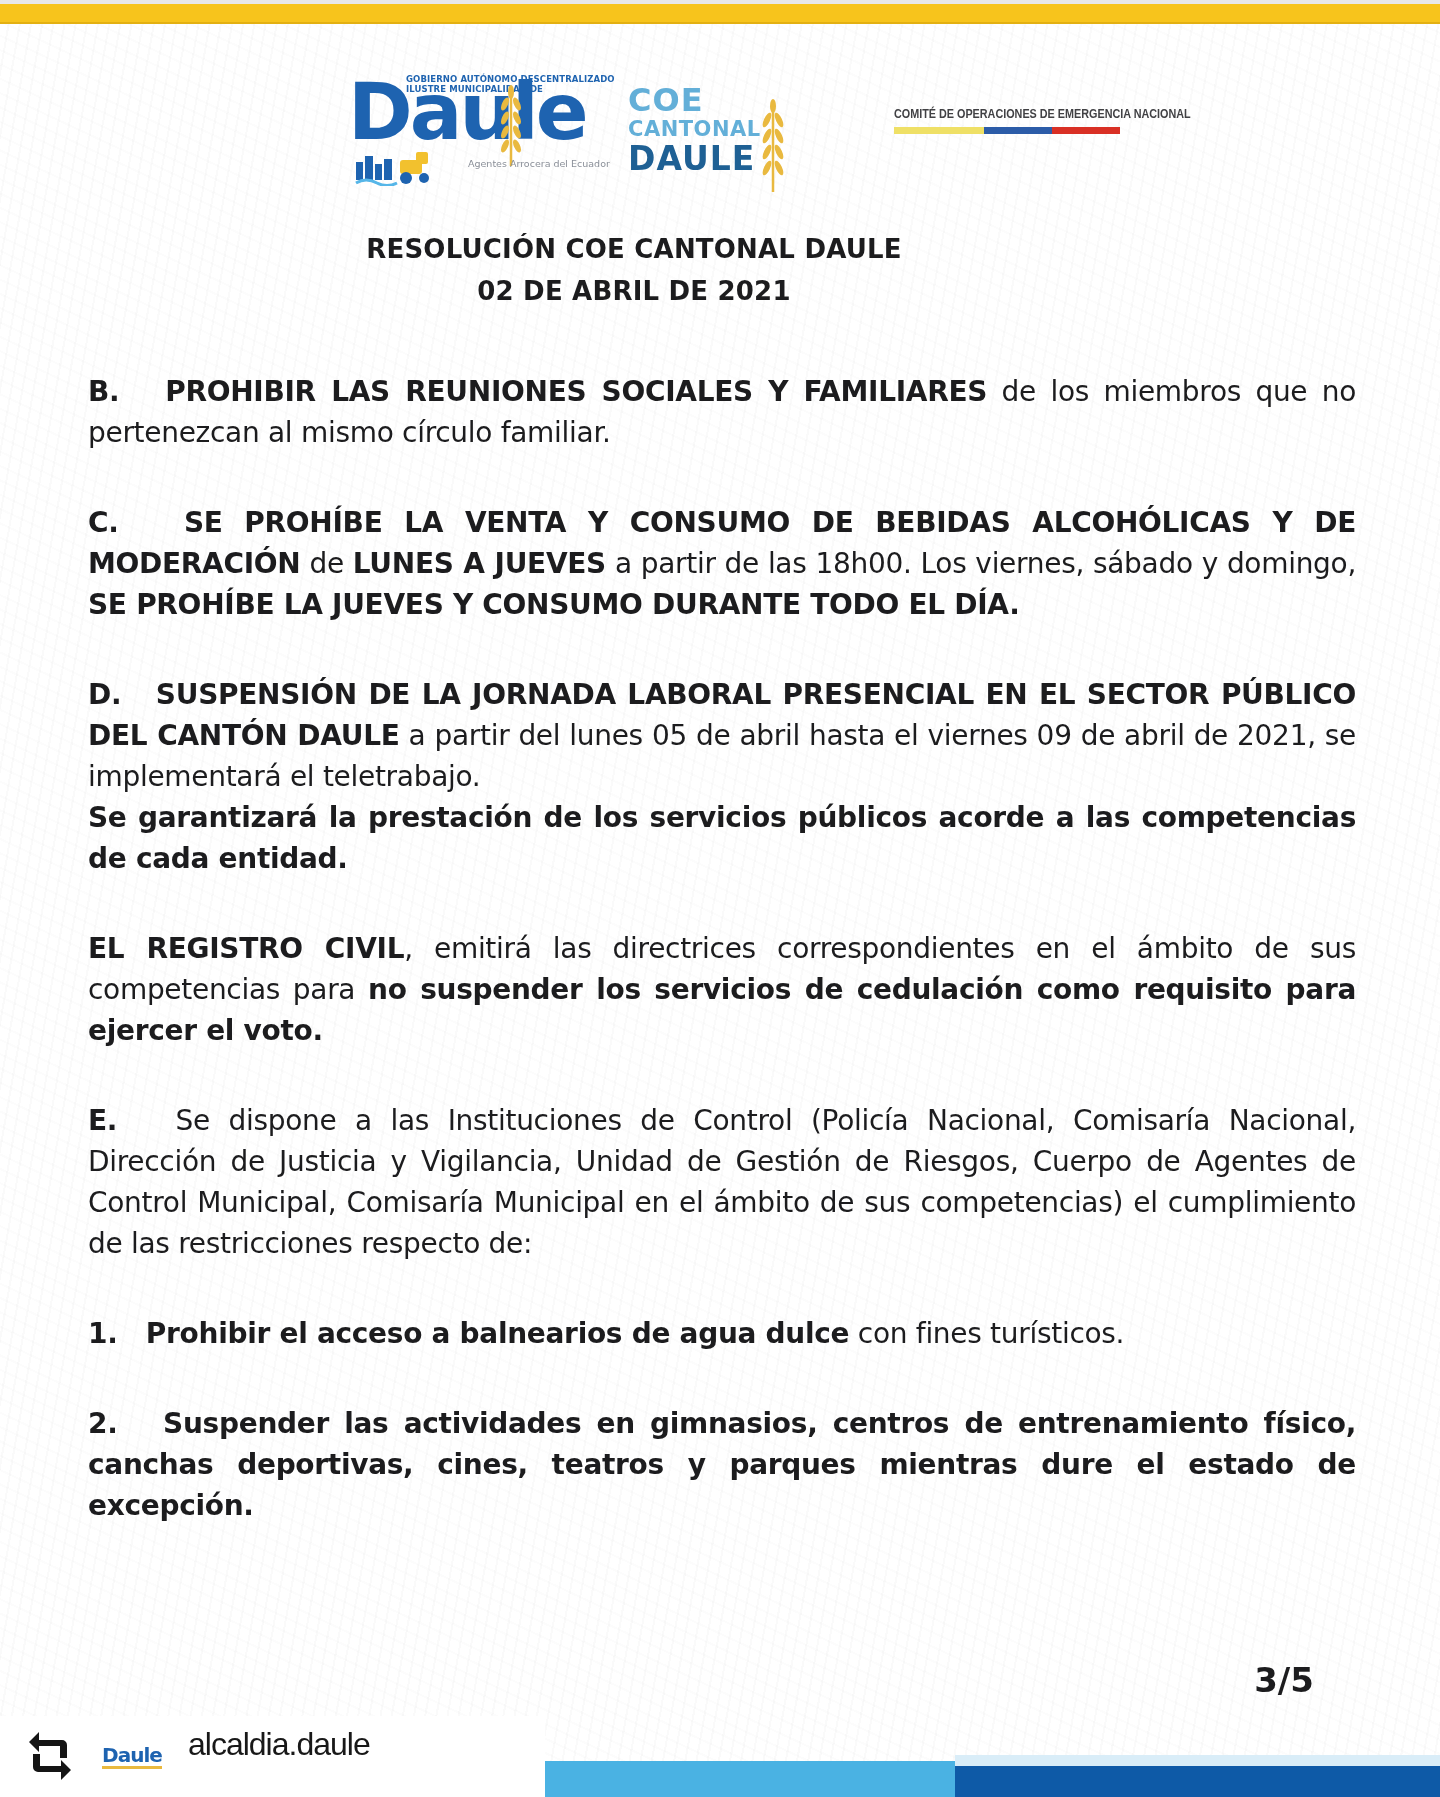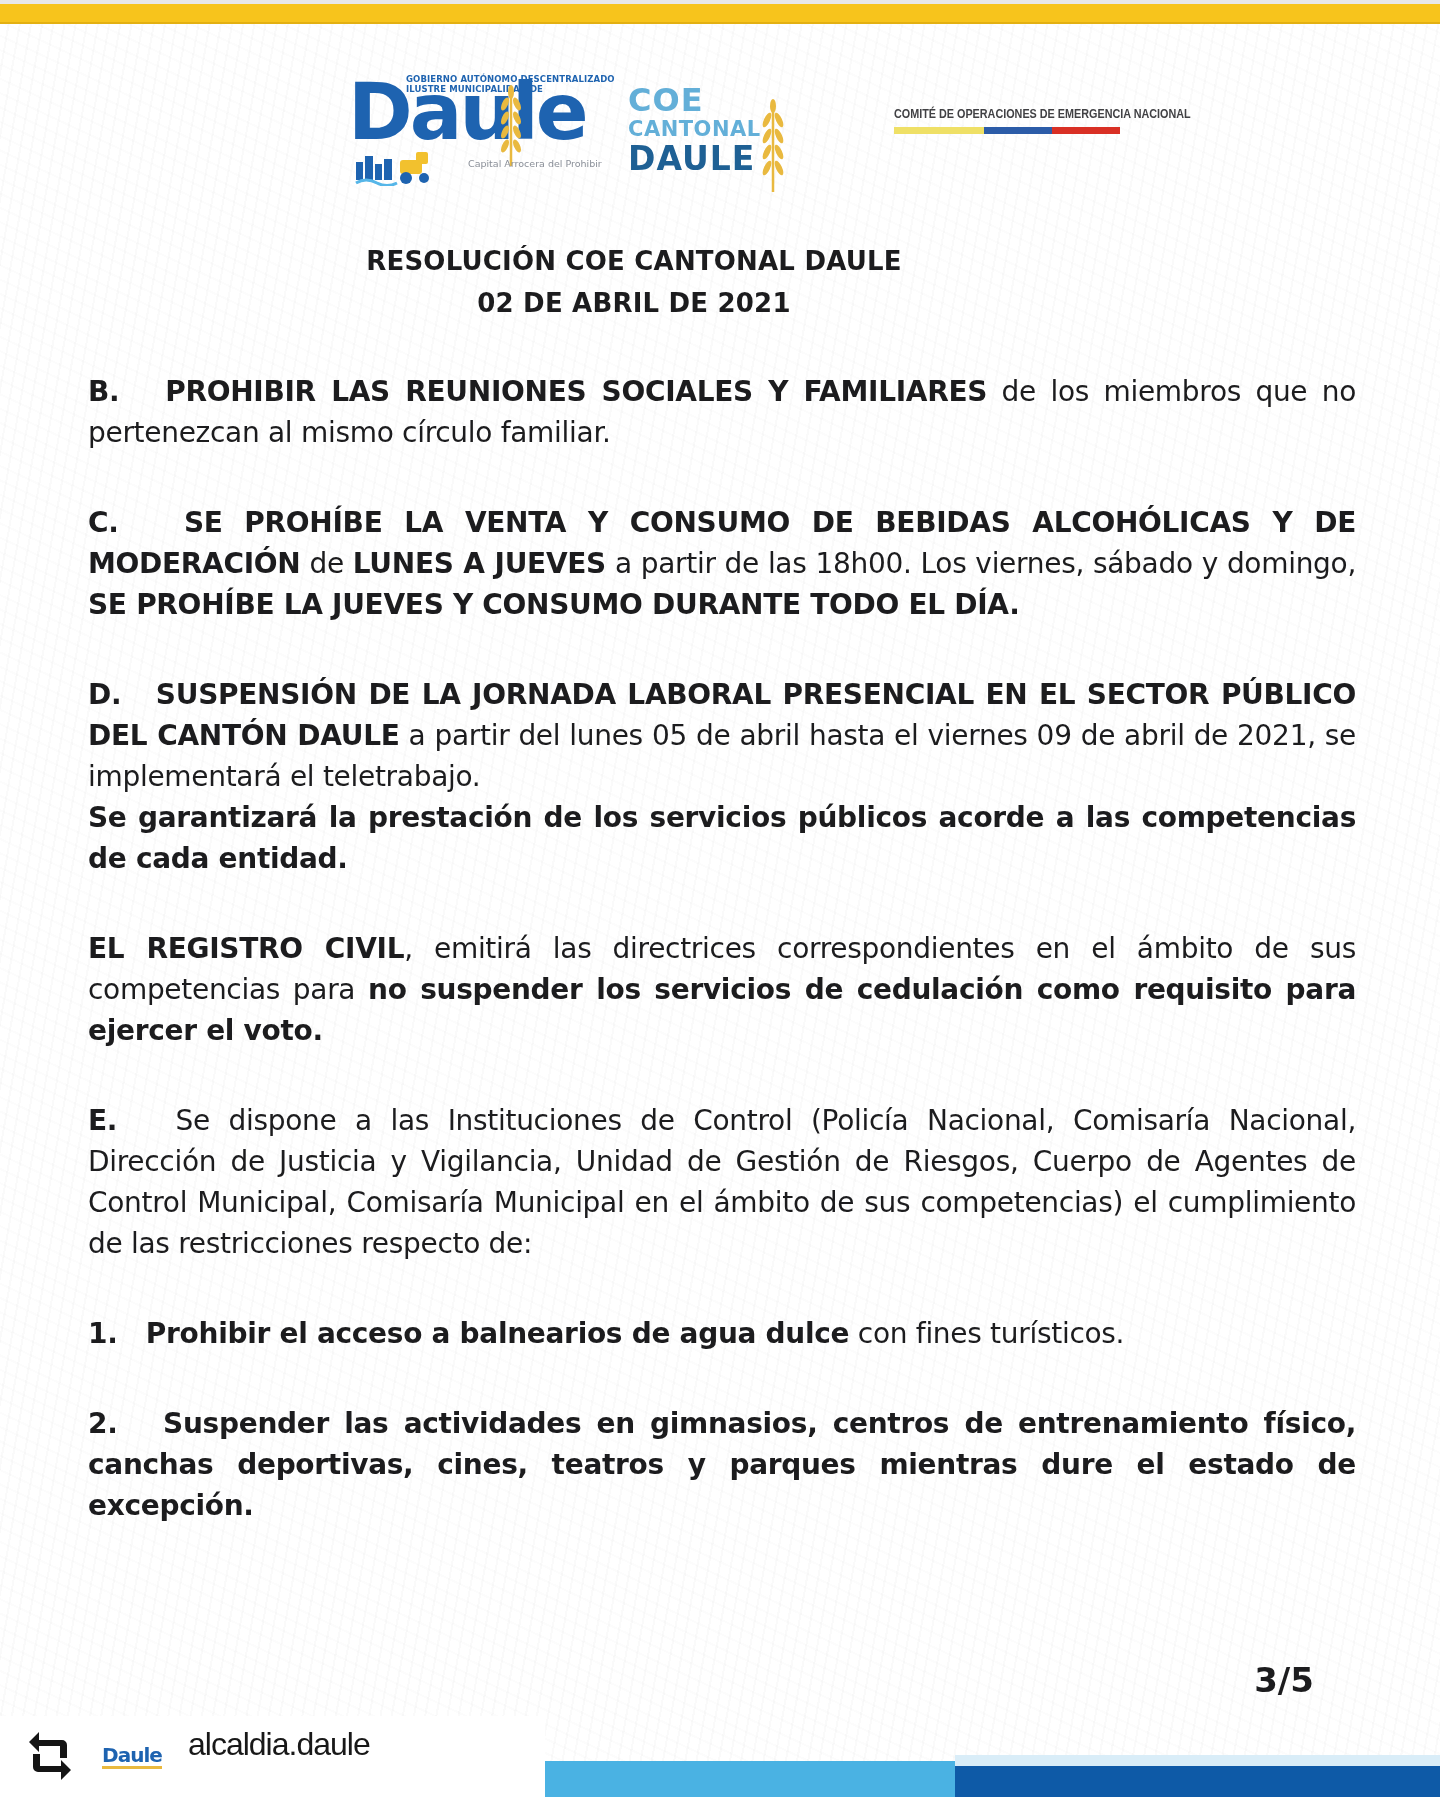--- a/index.html
+++ b/index.html
@@ -37,21 +37,21 @@
 
   .national { position:absolute; left:894px; top:102px; width:430px; }
   .nat-label { font-family:"Liberation Sans", sans-serif; font-size:13.5px; font-weight:700;
     color:#414144; white-space:nowrap; transform:scaleX(.80); transform-origin:left center; }
   .flag-bar { margin-top:6px; width:226px; height:7px; display:flex; }
   .flag-bar .fy { flex:0 0 40%; background:var(--flag_yellow,#EFE066); }
   .flag-bar .fb { flex:0 0 30%; background:var(--flag_blue,#2C5CA8); }
   .flag-bar .fr { flex:0 0 30%; background:var(--flag_red,#D93025); }
 
   
-  .title { position:absolute; left:0; top:236px; width:1268px; text-align:center;
+  .title { position:absolute; left:0; top:224px; width:1268px; text-align:center;
     font-weight:700; font-size:26px; line-height:42px; color:var(--text,#1C1C1E); letter-spacing:.2px; }
 
   
   .body { position:absolute; inset:0; }
   .para { position:absolute; left:88px; width:1268px; margin:0;
     font-size:28px; line-height:41px; letter-spacing:-.3px;
     color:var(--text,#1C1C1E); text-align:justify; }
   .para .b { font-weight:700; }
   .p0{top:367px}.p1{top:498px}.p2{top:670px}.p3{top:924px}.p4{top:1096px}.p5{top:1309px}.p6{top:1399px}
 
@@ -103,21 +103,21 @@
       <rect x="2" y="14" width="7" height="18" fill="#1E63B0"></rect>
       <rect x="11" y="8" width="8" height="24" fill="#1E63B0"></rect>
       <rect x="21" y="16" width="7" height="16" fill="#1E63B0"></rect>
       <rect x="30" y="11" width="8" height="21" fill="#1E63B0"></rect>
       <path d="M2 35 q10 -6 21 0 q10 5 20 0" fill="none" stroke="#56B6E8" stroke-width="3"></path>
       <rect x="46" y="12" width="22" height="14" rx="3" fill="#F2C12E"></rect>
       <rect x="62" y="4" width="12" height="12" rx="2" fill="#F2C12E"></rect>
       <circle cx="52" cy="30" r="6" fill="#1E63B0"></circle>
       <circle cx="70" cy="30" r="5" fill="#1E63B0"></circle>
     </svg>
-    <div class="tagline">Capital Arrocera del Prohibir</div>
+    <div class="tagline">Agentes Arrocera del Ecuador</div>
   </div>
 
   <div class="coe-logo">
     <div class="coe-l1">COE</div>
     <div class="coe-l2">CANTONAL</div>
     <div class="coe-l3">DAULE</div>
     <svg class="wheat-coe" width="26" height="96" viewBox="0 0 26 96">
       <line x1="13" y1="8" x2="13" y2="94" stroke="#E9B93F" stroke-width="2.5"></line>
       <g fill="#E9B93F">
         <ellipse cx="13" cy="8" rx="3" ry="7"></ellipse>

